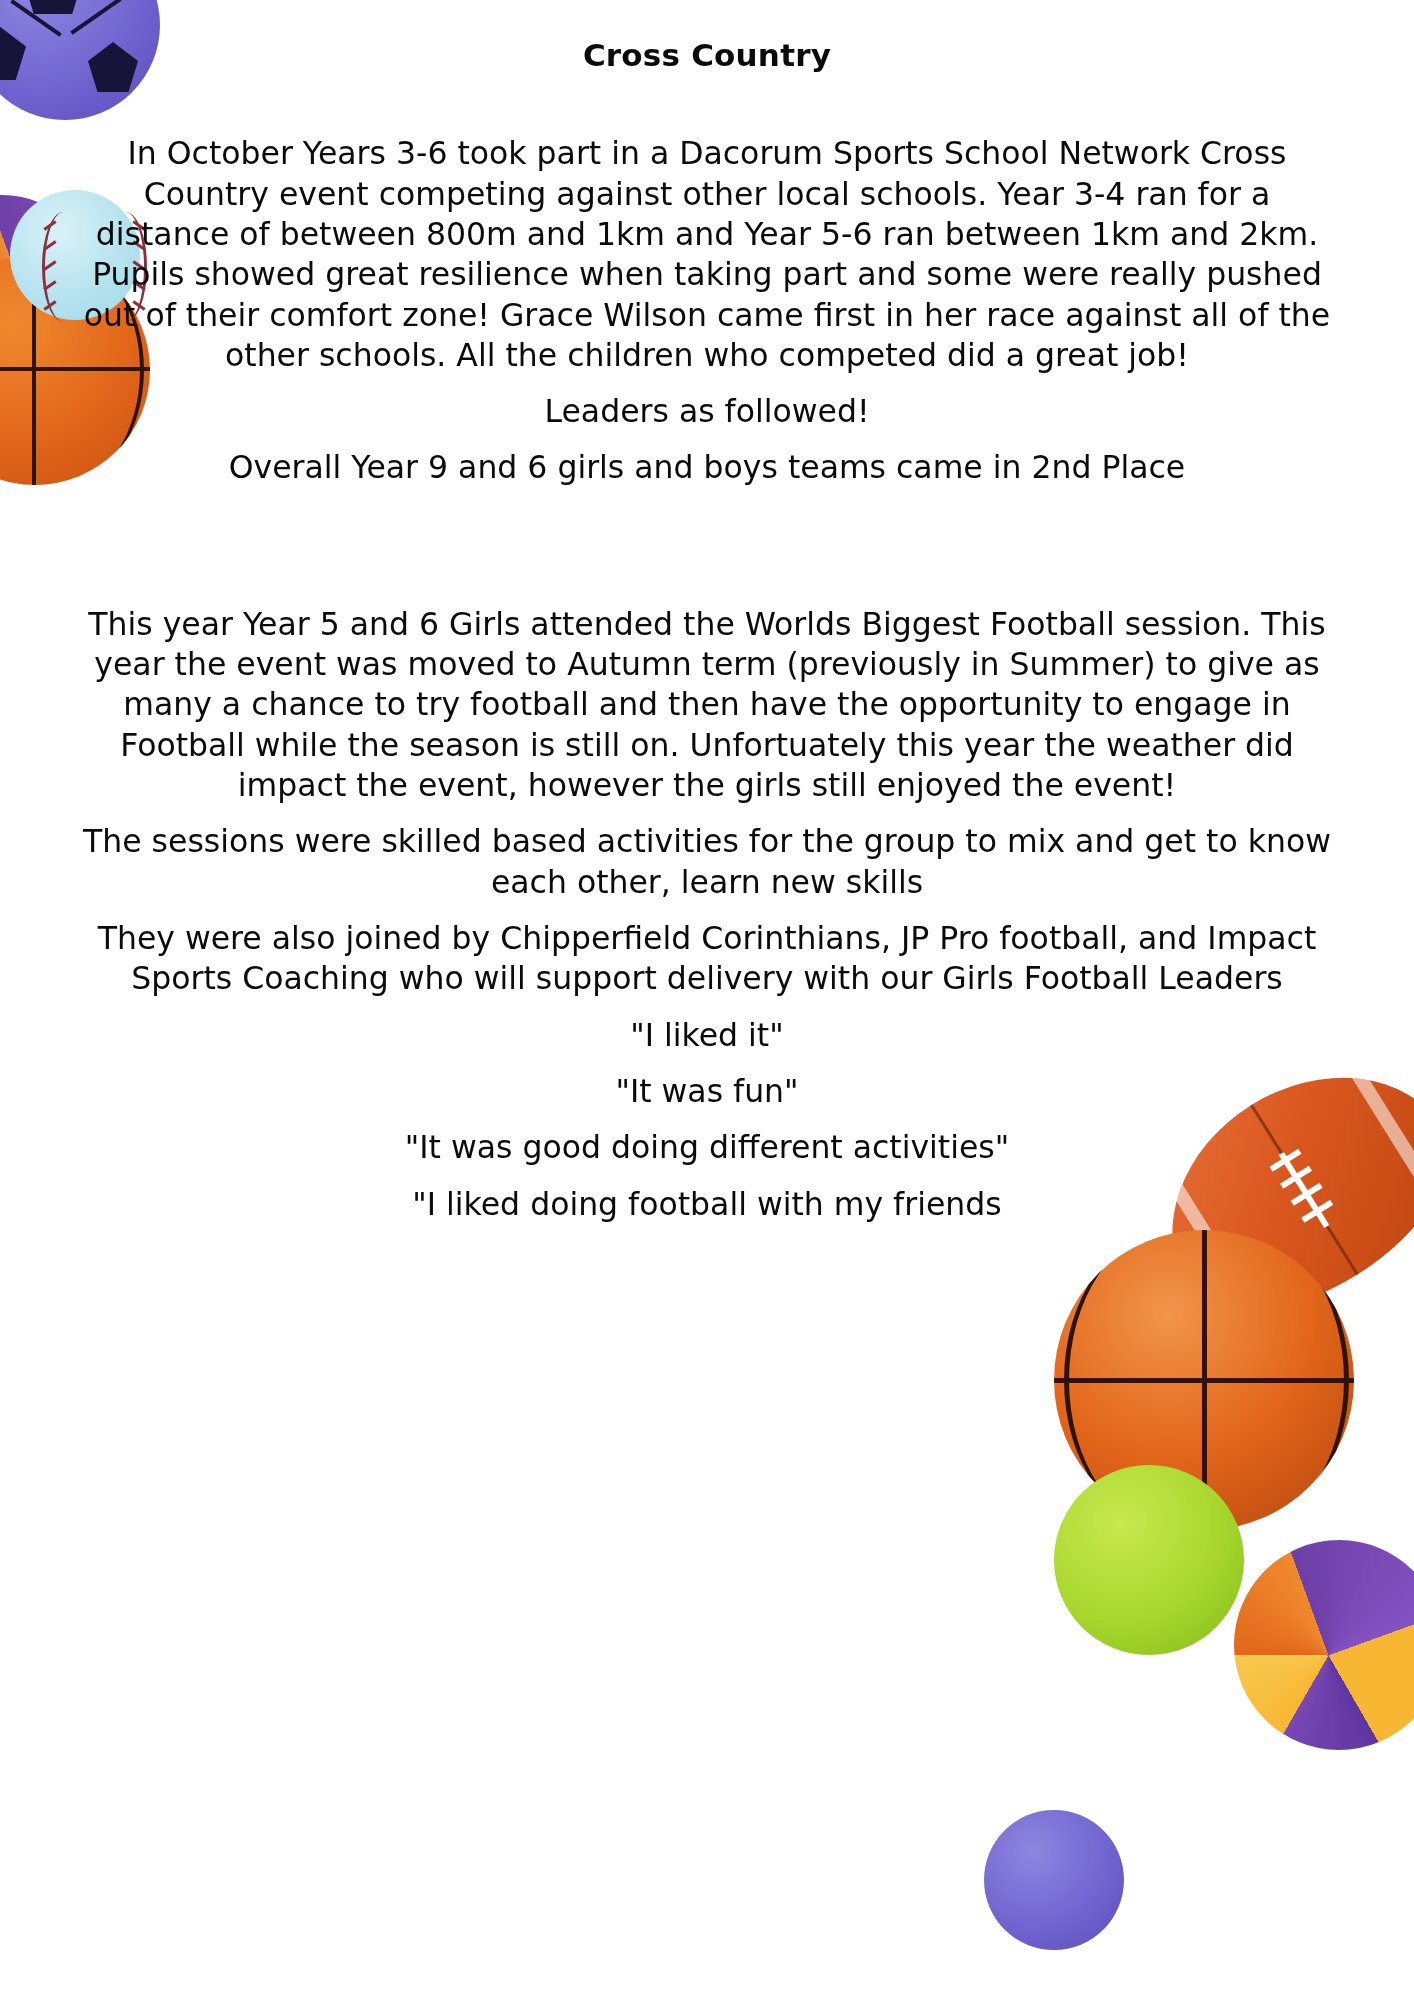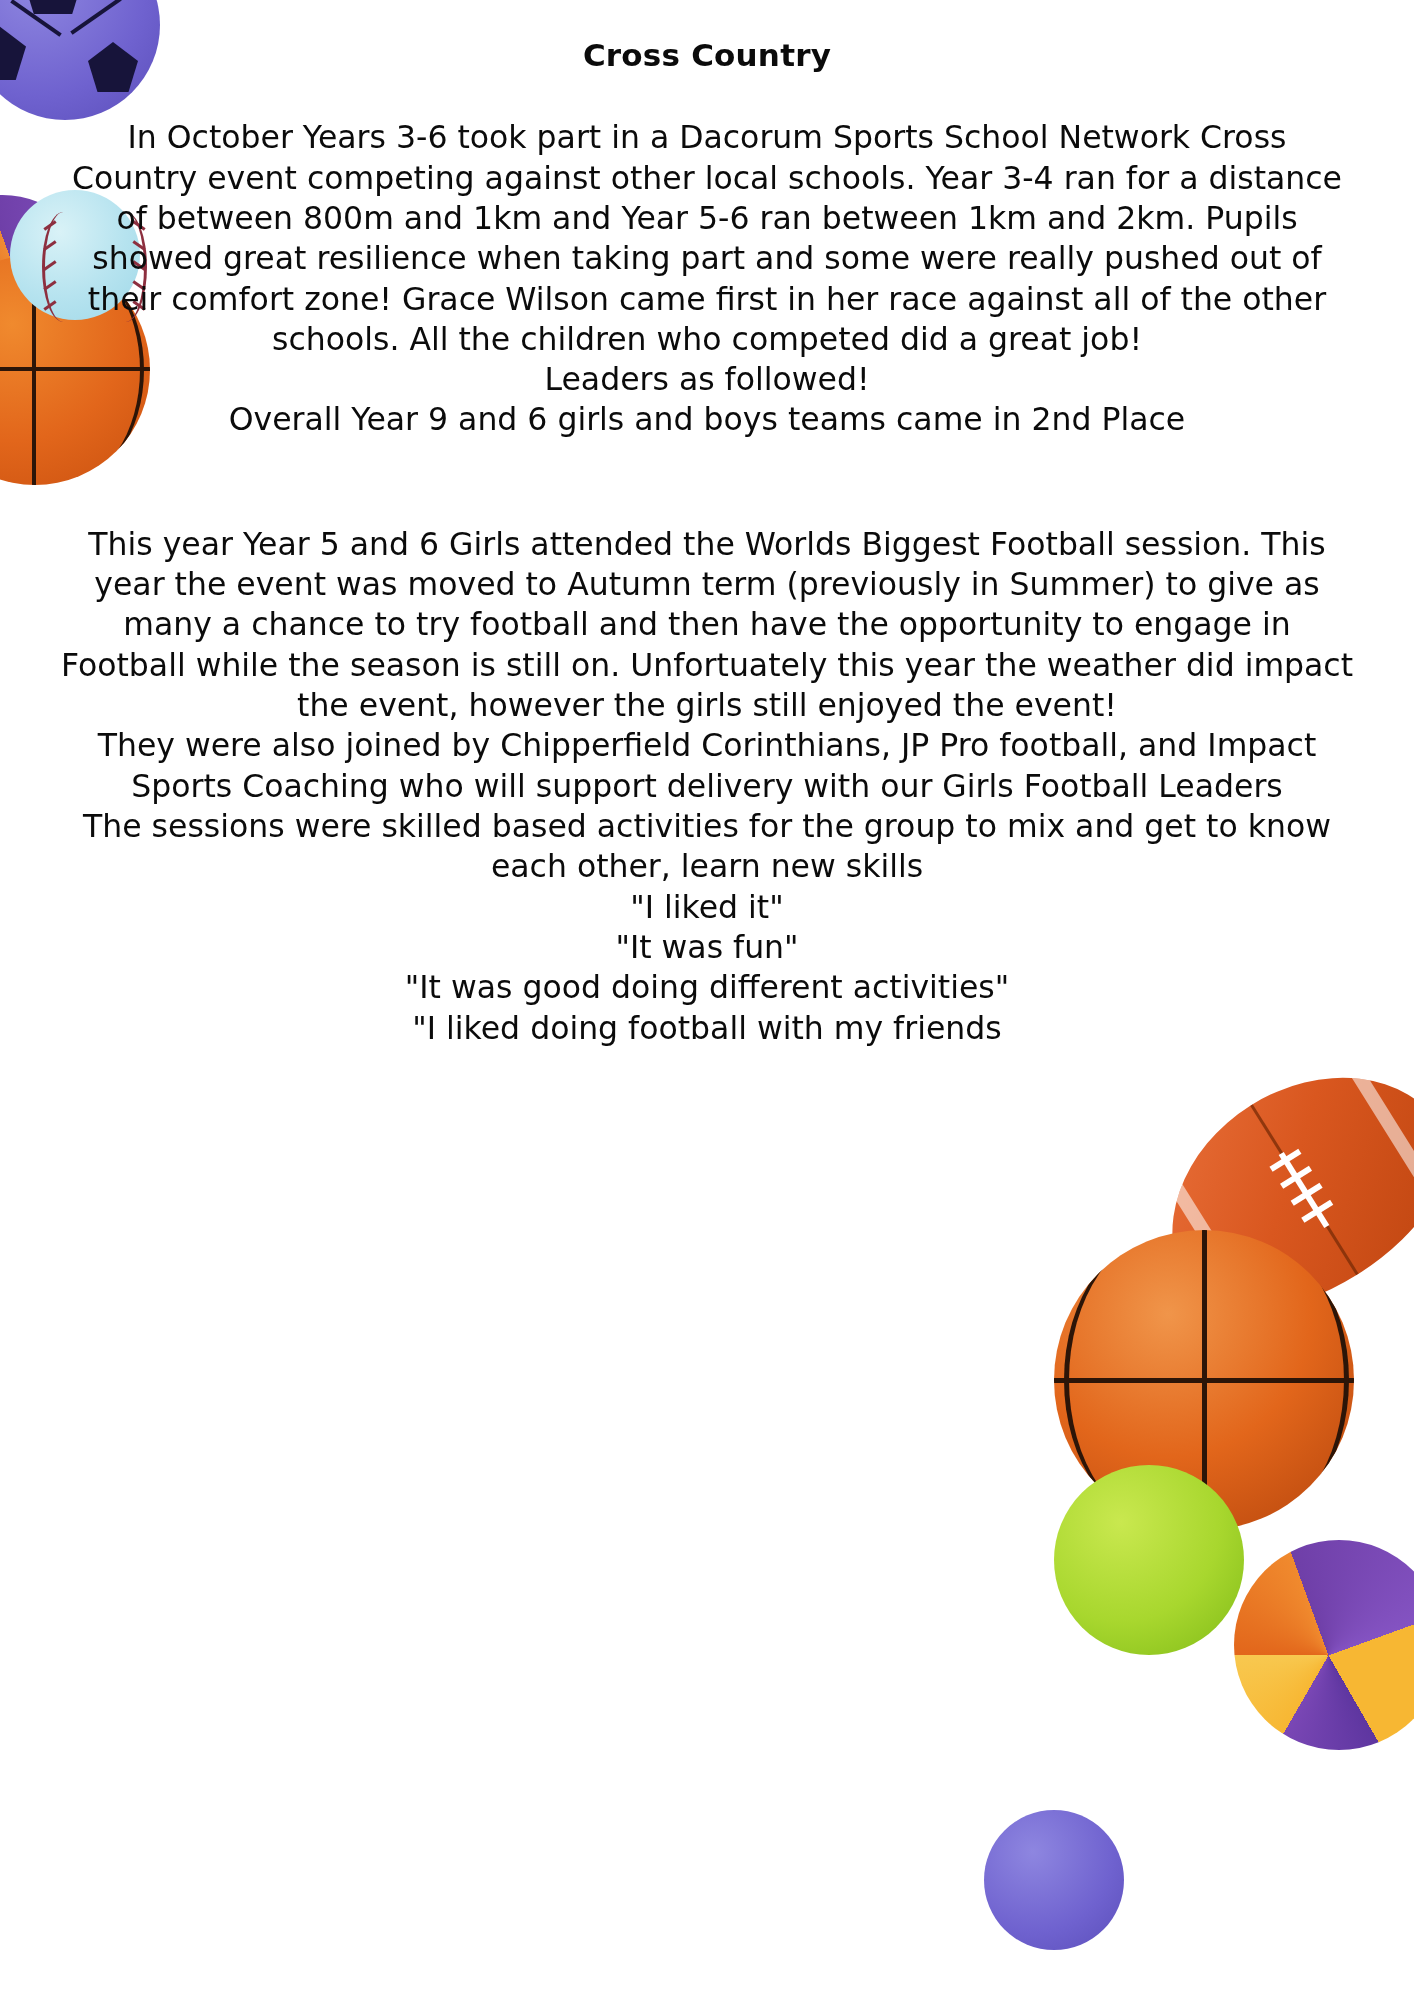--- a/index.html
+++ b/index.html
@@ -241,21 +241,21 @@
   p.body-text {
     font-size: 31.5px;
     line-height: 1.28;
     margin: 0;
     color: #0b0b0b;
     font-weight: 400;
   }
 
   .blank-line { height: 42px; }
 
-  .para-block p { margin: 0; }
+  .para-block p { margin: 16px; }
 </style>
 </head>
 <body>
 
 <div class="page">
 
   <div class="art tl-volley"></div>
 
   <div class="art tl-basket">
     <span class="line lv"></span>
@@ -328,22 +328,22 @@
       <p class="body-text">Overall Year 9 and 6 girls and boys teams came in 2nd Place</p>
     </div>
 
     <div class="blank-line"></div>
 
 
     <div class="blank-line"></div>
 
     <div class="para-block">
       <p class="body-text">This year Year 5 and 6 Girls attended the Worlds Biggest Football session. This year the event was moved to Autumn term (previously in Summer) to give as many a chance to try football and then have the opportunity to engage in Football while the season is still on. Unfortuately this year the weather did impact the event, however the girls still enjoyed the event!</p>
+      <p class="body-text">The sessions were skilled based activities for the group to mix and get to know each other, learn new skills</p>
       <p class="body-text">They were also joined by Chipperfield Corinthians, JP Pro football, and Impact Sports Coaching who will support delivery with our Girls Football Leaders</p>
-      <p class="body-text">The sessions were skilled based activities for the group to mix and get to know each other, learn new skills</p>
       <p class="body-text">"I liked it"</p>
       <p class="body-text">"It was fun"</p>
       <p class="body-text">"It was good doing different activities"</p>
       <p class="body-text">"I liked doing football with my friends</p>
     </div>
 
   </div>
 </div>
 
 </body></html>

